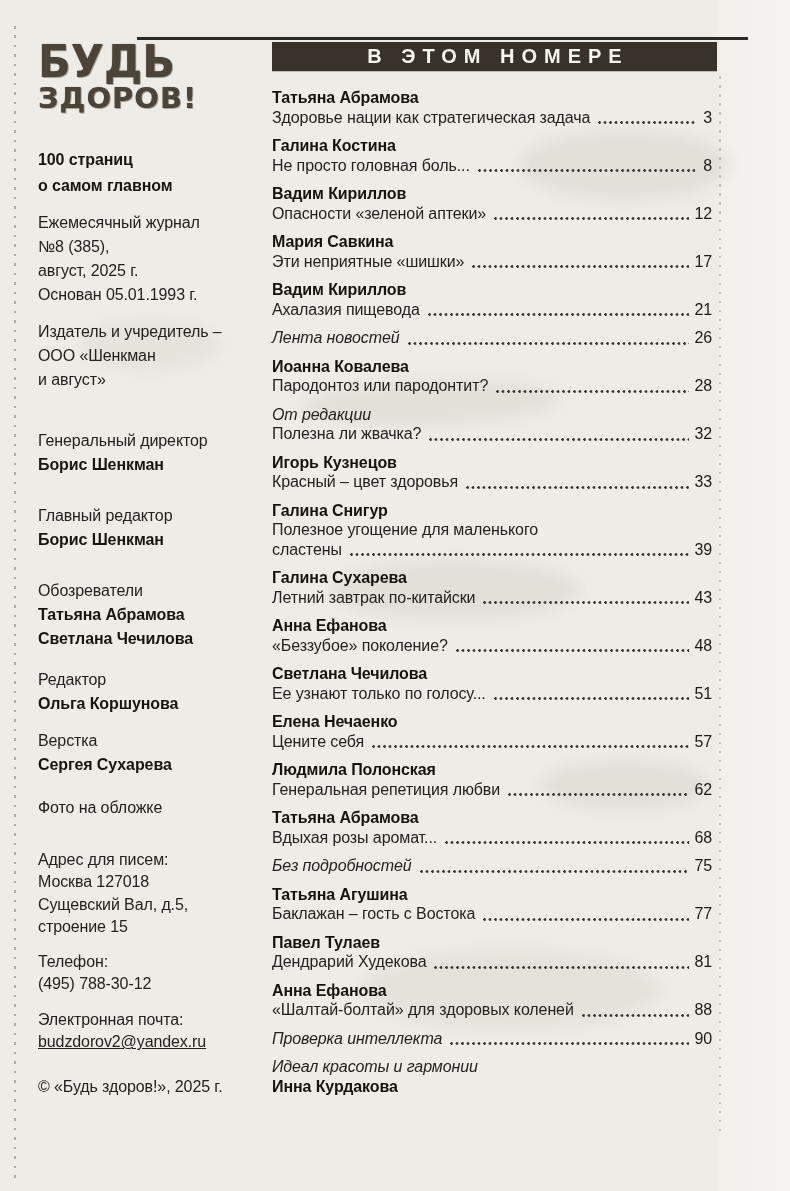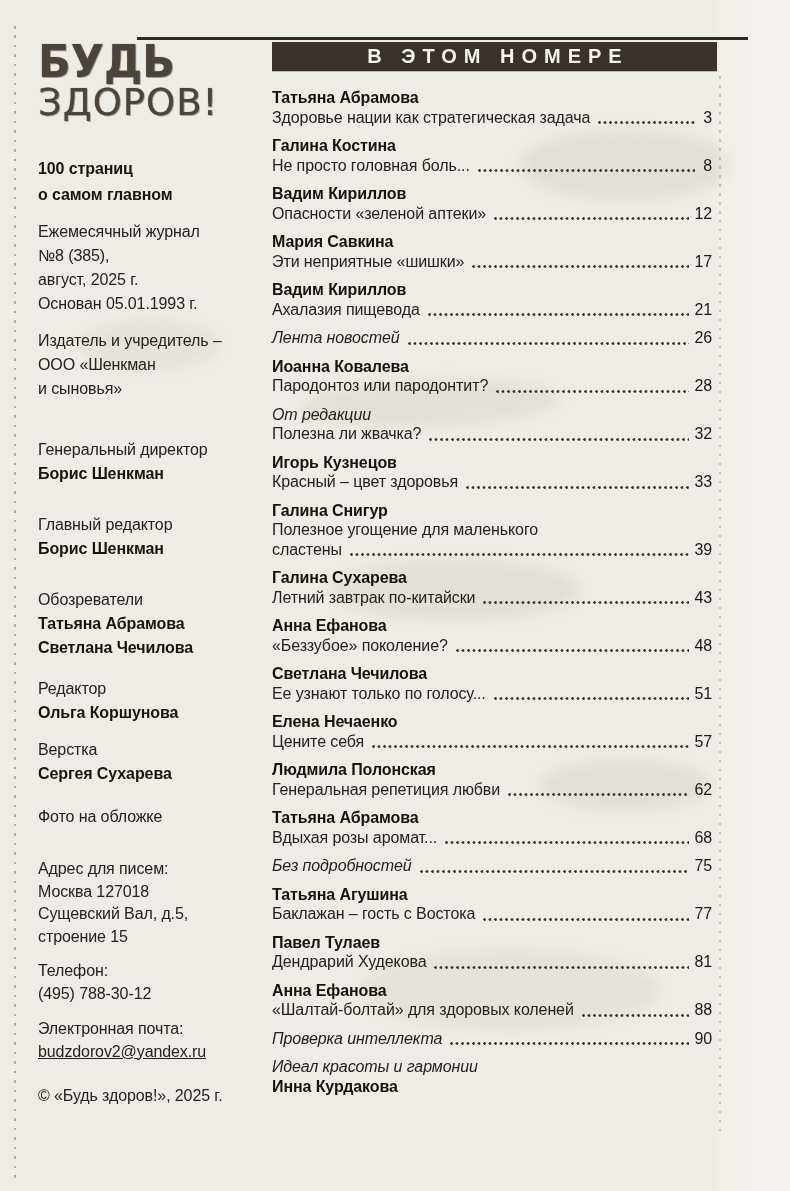--- a/index.html
+++ b/index.html
@@ -53,21 +53,21 @@
   .logo { margin-bottom:32px; }
   .logo-line1 {
     font-family:"DejaVu Sans", sans-serif;
     font-size:43px; font-weight:900; line-height:.92;
     color:#4b443b; letter-spacing:0;
     text-shadow:1px 1px 0 rgba(96,86,72,.45), 0 0 1px rgba(60,52,40,.6);
     transform:scaleY(1.04); transform-origin:left top;
   }
   .logo-line2 {
     font-family:"DejaVu Sans", sans-serif;
-    font-size:37px; font-weight:400; line-height:1.15;
+    font-size:29px; font-weight:700; line-height:1.15;
     color:#4b443b; letter-spacing:1px;
     text-shadow:1px 1px 0 rgba(96,86,72,.45), 0 0 1px rgba(60,52,40,.6);
   }
 
   .mh-line { font-size:16px; line-height:24px; letter-spacing:-.1px; }
   .mh-line.bold { font-weight:bold; color:#17150f; }
   .mh-line.underline { text-decoration:underline; }
   .mh-block:nth-of-type(1) .mh-line { line-height:26px; }
 
   .mh-block:nth-of-type(1)  { margin-bottom:12px; }
@@ -143,21 +143,21 @@
         </div>
         <div class="mh-block">
           <div class="mh-line">Ежемесячный журнал</div>
           <div class="mh-line">№8 (385),</div>
           <div class="mh-line">август, 2025 г.</div>
           <div class="mh-line">Основан 05.01.1993 г.</div>
         </div>
         <div class="mh-block">
           <div class="mh-line">Издатель и учредитель –</div>
           <div class="mh-line">ООО «Шенкман</div>
-          <div class="mh-line">и сыновья»</div>
+          <div class="mh-line">и август»</div>
         </div>
         <div class="mh-block">
           <div class="mh-line">Генеральный директор</div>
           <div class="mh-line bold">Борис Шенкман</div>
         </div>
         <div class="mh-block">
           <div class="mh-line">Главный редактор</div>
           <div class="mh-line bold">Борис Шенкман</div>
         </div>
         <div class="mh-block">

